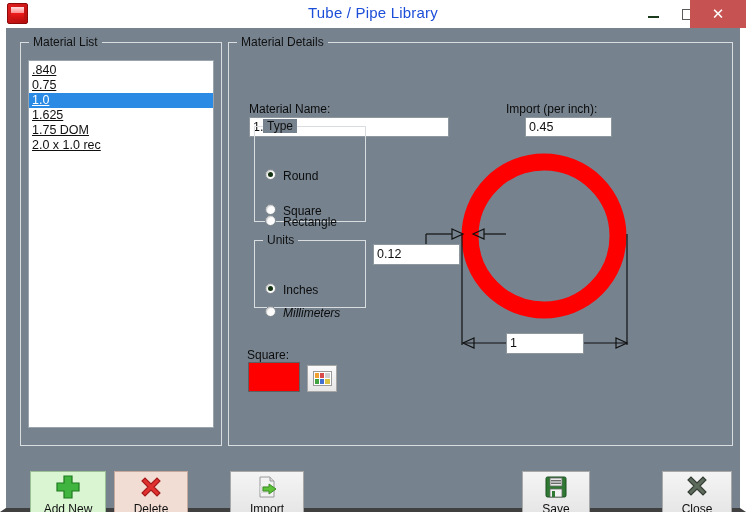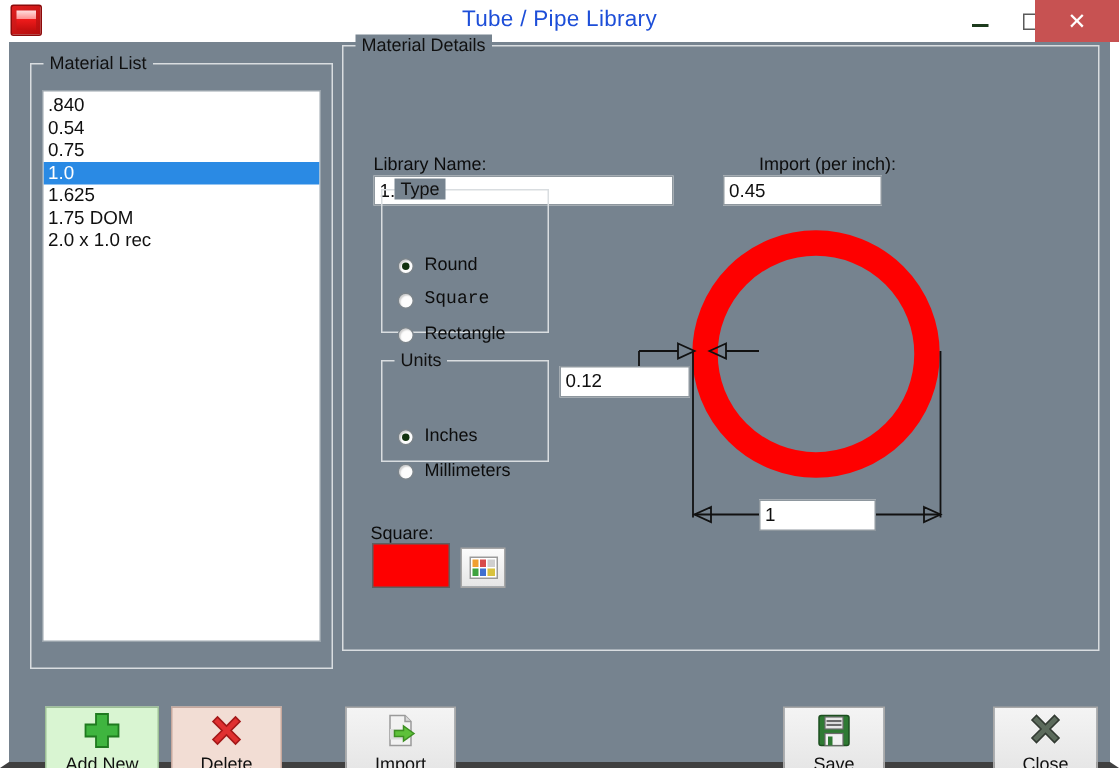--- a/index.html
+++ b/index.html
@@ -57,50 +57,50 @@
   .inner{position:absolute;left:0;top:0;width:734px;height:478px;}
 
   
   .group{position:absolute;border:1px solid #d9dde0;box-sizing:border-box;}
   .group > .legend{
     position:absolute;top:-8px;left:8px;
     background:#76838f;padding:0 4px;
     font-size:12px;color:#101010;white-space:nowrap;
   }
   .grp-material{left:14px;top:14px;width:202px;height:404px;}
-  .grp-details{left:222px;top:2px;width:505px;height:404px;}
+  .grp-details{left:222px;top:14px;width:505px;height:404px;}
   .grp-type{left:248px;top:98px;width:112px;height:96px;}
   .grp-units{left:248px;top:212px;width:112px;height:68px;text-align:center;}
 
   
   .listbox{
     position:absolute;left:22px;top:32px;width:186px;height:368px;
     background:#ffffff;border:1px solid #9aa4ac;box-sizing:border-box;
     overflow:hidden;padding:2px 0 0 0;
   }
   .list-item{
     font-size:12.5px;color:#101010;line-height:15px;
-    padding:0 3px;white-space:nowrap;
+    padding:0 3px;white-space:nowrap;text-decoration:underline;
   }
   .list-item.selected{background:#2a8ae4;color:#ffffff;}
 
   
   .lbl{position:absolute;font-size:12px;color:#0c0c0c;white-space:nowrap;}
   .field{
     position:absolute;background:#ffffff;border:1px solid #8e979e;
     box-sizing:border-box;font-size:12.5px;color:#101010;
     padding:1px 3px;line-height:16px;white-space:nowrap;overflow:hidden;
   }
   .lbl-matname{left:243px;top:74px;}
   .fld-matname{left:243px;top:89px;width:200px;height:20px;}
   .lbl-weight{left:500px;top:74px;}
-  .fld-weight{left:476px;top:89px;width:106px;height:20px;}
-
-  
-  .radio-row{position:absolute;display:flex;align-items:flex-end;}
+  .fld-weight{left:519px;top:89px;width:87px;height:20px;}
+
+  
+  .radio-row{position:absolute;display:flex;align-items:flex-start;}
   .radio{
     width:11px;height:11px;border-radius:50%;
     background:#fdfdfd;border:1px solid #7b848b;
     box-sizing:border-box;position:relative;flex:0 0 auto;
     box-shadow:inset 1px 1px 1px rgba(0,0,0,.18);
   }
   .radio.on::after{
     content:"";position:absolute;left:2px;top:2px;width:5px;height:5px;
     border-radius:50%;background:#12320f;
   }
@@ -165,62 +165,61 @@
   </div>
 
   <div class="client">
     <div class="inner">
 
       <div class="group grp-material">
         <span class="legend">Material List</span>
       </div>
       <div class="listbox">
         <div class="list-item">.840</div>
-        <div class="list-item">0.54</div>
         <div class="list-item">0.75</div>
         <div class="list-item selected">1.0</div>
         <div class="list-item">1.625</div>
         <div class="list-item">1.75 DOM</div>
         <div class="list-item">2.0 x 1.0 rec</div>
       </div>
 
       <div class="group grp-details">
         <span class="legend">Material Details</span>
       </div>
 
-      <div class="lbl lbl-matname">Library Name:</div>
+      <div class="lbl lbl-matname">Material Name:</div>
       <div class="field fld-matname">1.0</div>
 
       <div class="lbl lbl-weight">Import (per inch):</div>
       <div class="field fld-weight">0.45</div>
 
       <div class="group grp-type">
         <span class="legend">Type</span>
       </div>
       <div class="radio-row" style="left:259px;top:141px;">
         <span class="radio on"></span>
         <span class="radio-label">Round</span>
       </div>
-      <div class="radio-row" style="left:259px;top:164px;font-family:Liberation Mono, monospace;">
+      <div class="radio-row" style="left:259px;top:176px;">
         <span class="radio"></span>
         <span class="radio-label">Square</span>
       </div>
       <div class="radio-row" style="left:259px;top:187px;">
         <span class="radio"></span>
         <span class="radio-label">Rectangle</span>
       </div>
 
       <div class="group grp-units">
         <span class="legend">Units</span>
       </div>
       <div class="radio-row" style="left:259px;top:255px;">
         <span class="radio on"></span>
         <span class="radio-label">Inches</span>
       </div>
-      <div class="radio-row" style="left:259px;top:278px;">
+      <div class="radio-row" style="left:259px;top:278px;font-style:italic;">
         <span class="radio"></span>
         <span class="radio-label">Millimeters</span>
       </div>
 
       <div class="lbl lbl-color">Square:</div>
       <div class="color-swatch"></div>
       <div class="color-btn">
         <span class="palette">
           <i style="background:#f0a030"></i>
             <i style="background:#d84a4a"></i>

